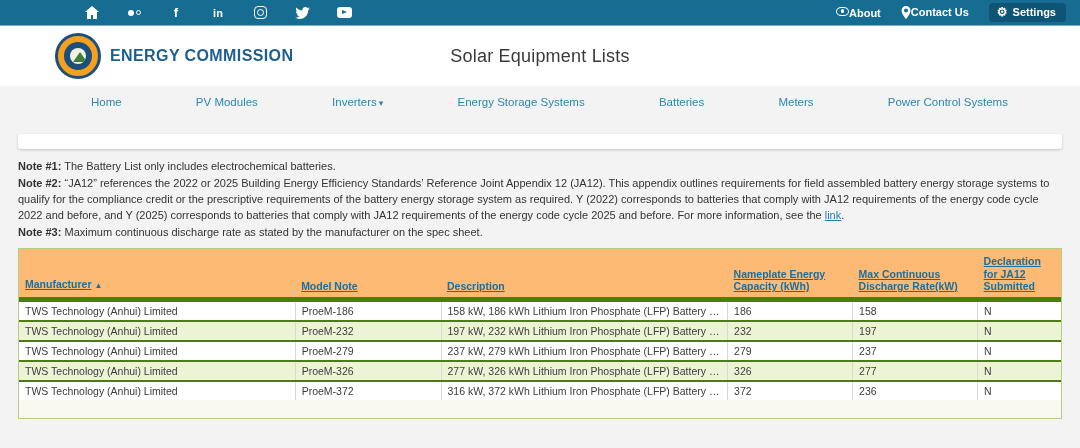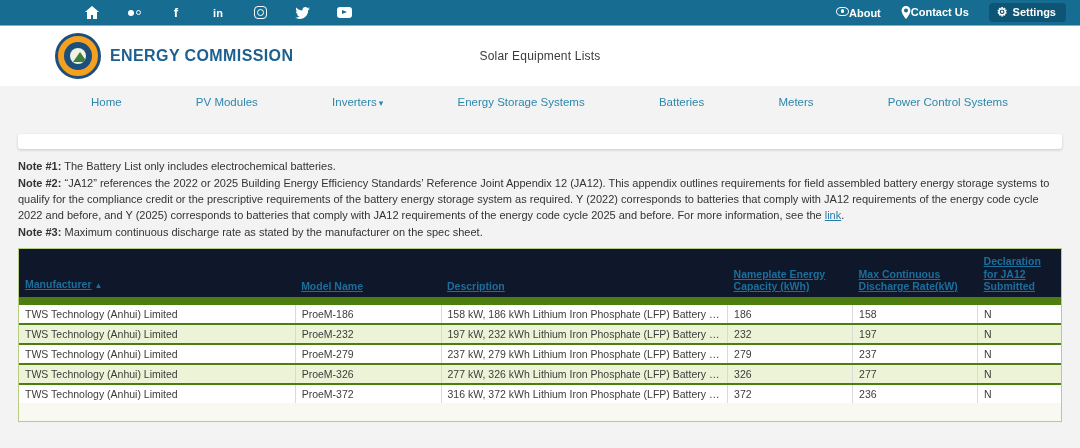--- a/index.html
+++ b/index.html
@@ -39,21 +39,21 @@
   
   .siteheader { height:60px; background:#fff; position:relative; display:flex; align-items:center; }
   .logo { margin-left:55px; display:flex; align-items:center; gap:9px; }
   .seal { width:46px; height:46px; border-radius:50%; background:#f6a01f; border:3px solid #1d4f7c; position:relative; flex:0 0 auto; }
   .seal-inner { position:absolute; inset:6px; border-radius:50%; background:#1d4f7c; }
   .seal-core { position:absolute; inset:12px; border-radius:50%; background:#eef3e4; overflow:hidden; }
   .seal-core::after { content:""; position:absolute; left:3px; bottom:2px; border-left:7px solid transparent; border-right:7px solid transparent; border-bottom:10px solid #3f7d3a; }
   .logo-text { display:flex; flex-direction:column; line-height:1.1; }
   .logo-l1 { color:#f7941d; font-weight:bold; font-size:14px; letter-spacing:1.6px; }
   .logo-l2 { color:#1d5f8f; font-weight:bold; font-size:16px; letter-spacing:0.4px; }
-  .page-title { position:absolute; left:50%; top:50%; transform:translate(-50%,-50%); font-size:12px; color:#3a3a3a; letter-spacing:0.2px; }
+  .page-title { position:absolute; left:50%; top:50%; transform:translate(-50%,-50%); font-size:18px; color:#3a3a3a; letter-spacing:0.2px; }
 
   
   .nav { height:32px; display:flex; align-items:center; justify-content:space-between; padding:0 72px 0 91px; }
   .nav-item { color:#2e87ac; font-size:11.5px; cursor:pointer; white-space:nowrap; }
   .nav-caret { font-size:9px; margin-left:2px; }
 
   
   .panel-strip { margin:16px 18px 0; height:15px; background:#ffffff; border-radius:3px; box-shadow:0 1px 3px rgba(0,0,0,0.18); }
 
   
@@ -63,22 +63,22 @@
   .note-link { color:#2a7dab; text-decoration:underline; cursor:pointer; }
 
   
   .table-wrap { margin:8px 18px 0; border:1px solid #b9cc86; background:#f9f9f1; padding-bottom:18px; }
   table { width:100%; border-collapse:collapse; table-layout:fixed; }
   col.c1 { width:26.5%; } col.c2 { width:14%; } col.c3 { width:27.5%; }
   col.c4 { width:12%; }  col.c5 { width:12%; } col.c6 { width:8%; }
   thead th {
     text-align:left; vertical-align:bottom;
     padding:6px 6px 4px 6px;
-    background:#0f172a;
-    border-bottom:8px solid #4d7c0f;
+    background:#fdba74;
+    border-bottom:5px solid #4d7c0f;
     color:#1c6f9c; font-size:10.5px; line-height:12.5px;
   }
   .th-label { font-weight:bold; text-decoration:underline; cursor:pointer; }
   .sort-arrow { font-size:8px; text-decoration:none; display:inline-block; margin-left:3px; }
   tbody td {
     padding:3px 6px; font-size:10.5px; color:#3c3c3c;
     border-top:2px solid #4d7c0f;
     overflow:hidden; white-space:nowrap; text-overflow:ellipsis;
   }
   tbody td + td { border-left:1px solid #d9d9d9; }
@@ -168,21 +168,21 @@
         <col class="c1">
         <col class="c2">
         <col class="c3">
         <col class="c4">
         <col class="c5">
         <col class="c6">
       </colgroup>
     <thead>
       <tr>
         <th><span class="th-label">Manufacturer</span><span class="sort-arrow">▲</span></th>
-        <th><span class="th-label">Model Name</span></th>
+        <th><span class="th-label">Model Note</span></th>
         <th><span class="th-label">Description</span></th>
         <th><span class="th-label">Nameplate Energy Capacity (kWh)</span></th>
         <th><span class="th-label">Max Continuous Discharge Rate(kW)</span></th>
         <th><span class="th-label">Declaration for JA12 Submitted</span></th>
       </tr>
     </thead>
     <tbody>
       <tr>
         <td>TWS Technology (Anhui) Limited</td>
         <td>ProeM-186</td>

